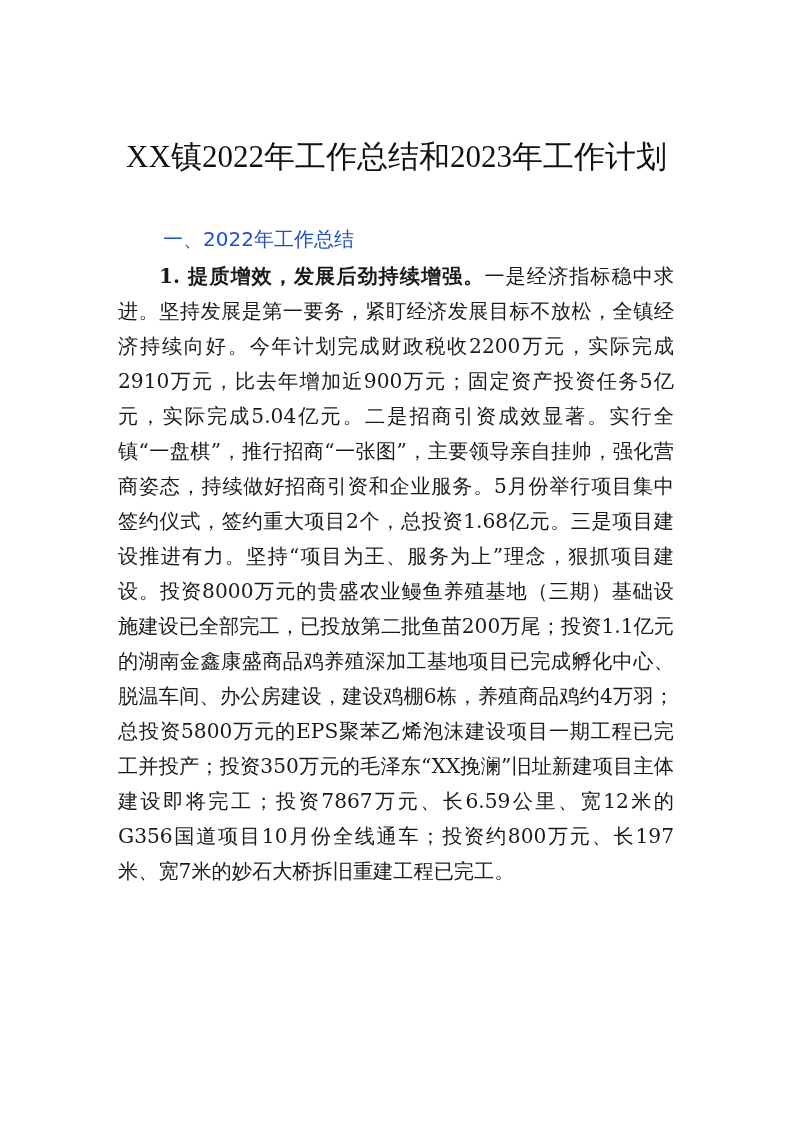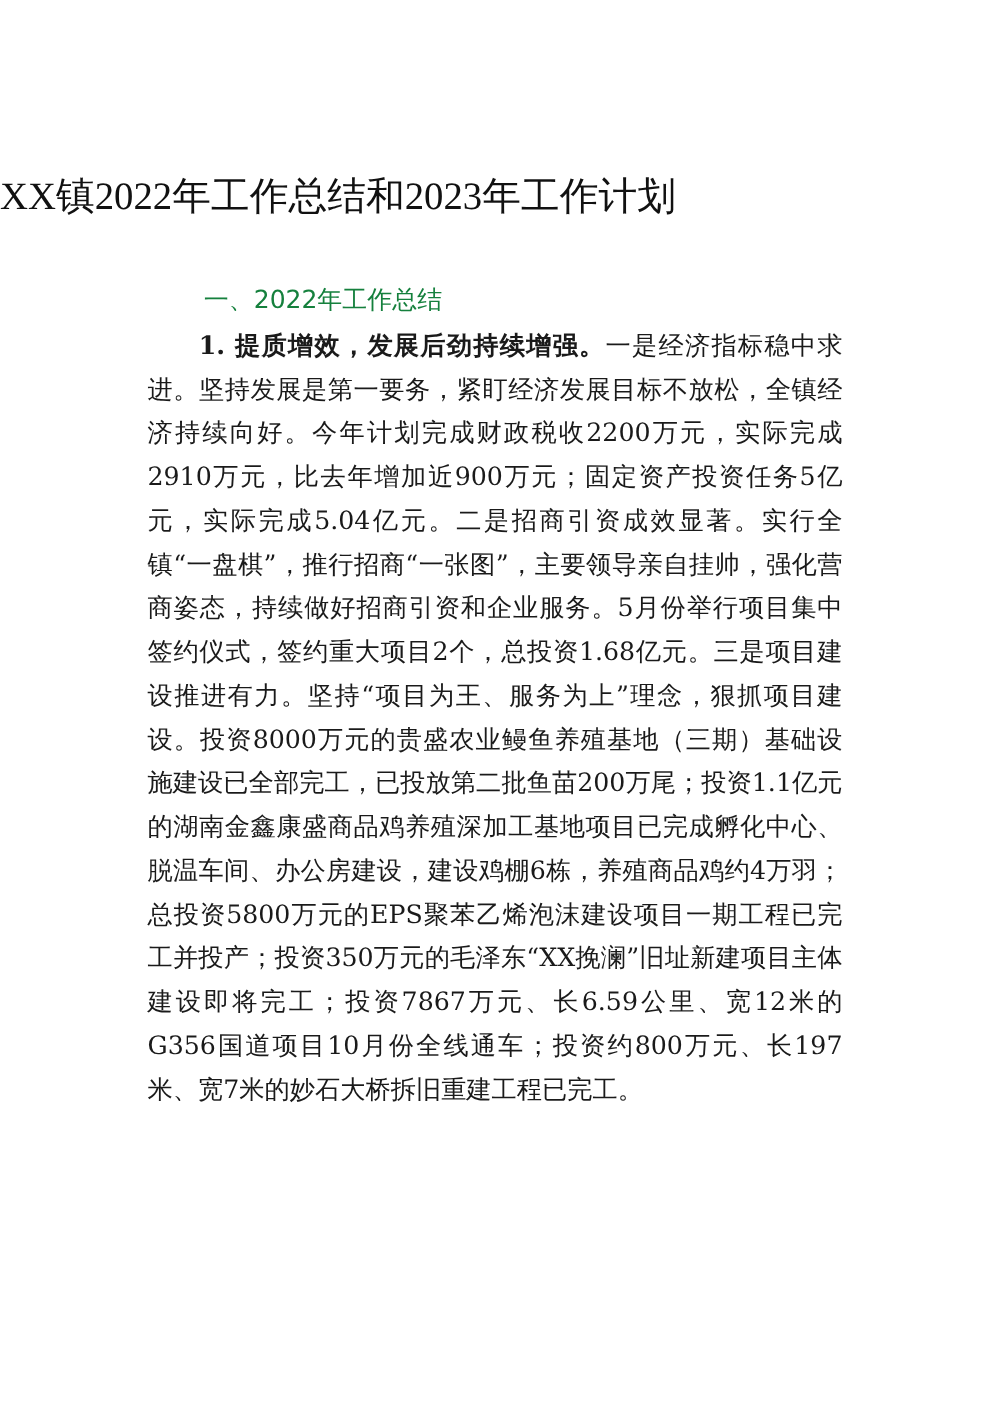--- a/index.html
+++ b/index.html
@@ -1,23 +1,23 @@
 <!DOCTYPE html>
 <html><head>
 <meta charset="utf-8">
 <style>
   html, body { margin:0; padding:0; background:#ffffff; }
   body { width:793px; height:1122px; position:relative; overflow:hidden;
          font-family: "DejaVu Serif", "Liberation Serif", serif; color:#111; }
   .page { position:absolute; left:0; top:0; width:793px; height:1122px; background:#fff; }
-  .title { position:absolute; left:0; top:136px; width:793px; text-align:left;
+  .title { position:absolute; left:0; top:136px; width:793px; text-align:center;
            font-family: "Liberation Serif", "DejaVu Serif", serif;
            font-size:31px; line-height:42px; letter-spacing:0px; color:#111; }
   .heading { position:absolute; left:163px; top:224px; font-size:20px; line-height:30px;
-             font-family: "DejaVu Sans", "Liberation Sans", sans-serif; color:#15803d; }
+             font-family: "DejaVu Sans", "Liberation Sans", sans-serif; color:#1d4ed8; }
   .body { position:absolute; left:118px; top:259px; width:556px;
           font-size:20.2px; line-height:35px; text-align:justify; text-align-last:left;
           font-family: "DejaVu Serif", "Liberation Serif", serif; color:#1a1a1a; }
   .para { margin:0; text-indent:41px; }
   .bold { font-weight:bold; font-family: "DejaVu Serif", serif; }
 </style>
 </head>
 <body>
 
 <div class="page">

